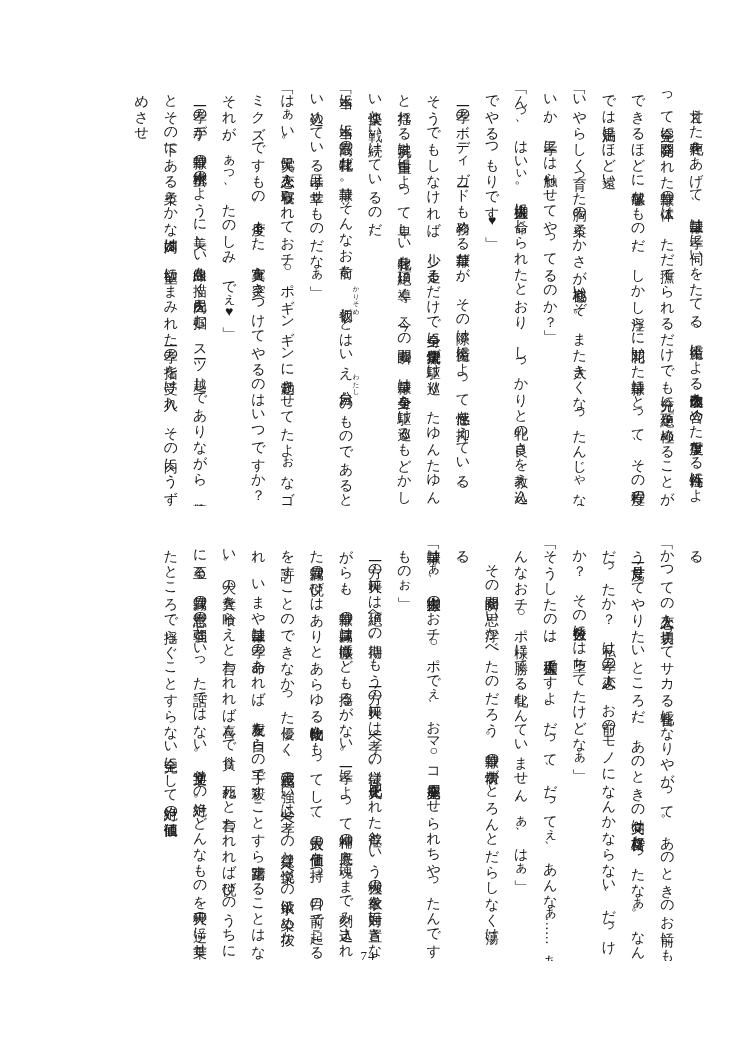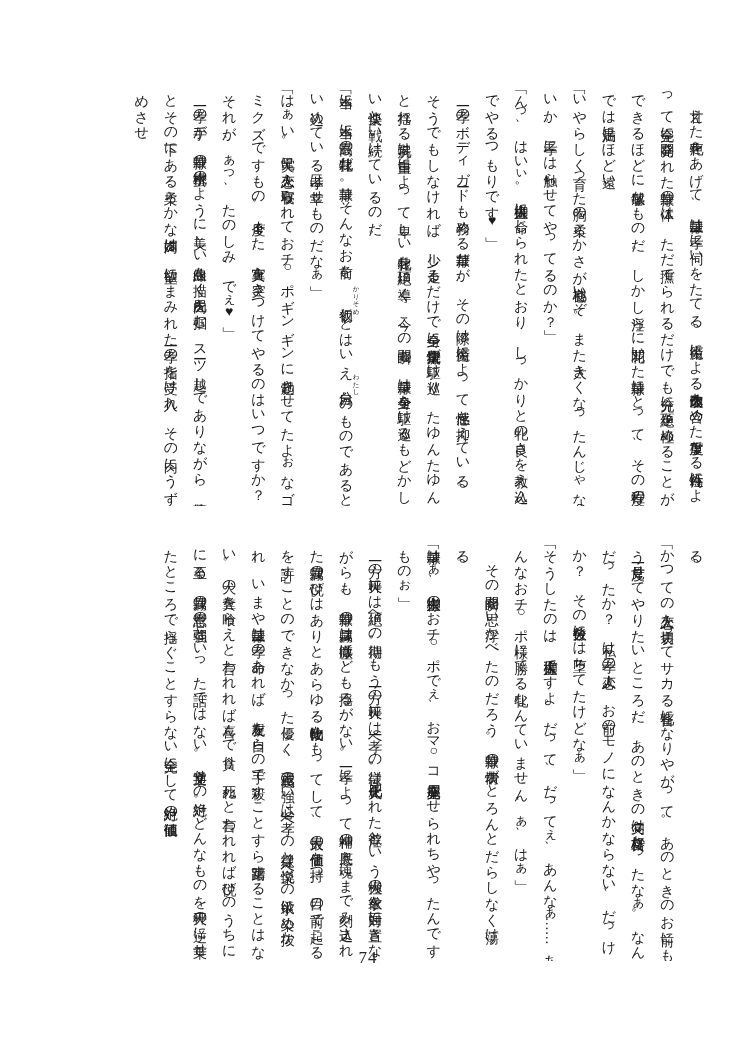--- a/index.html
+++ b/index.html
@@ -41,21 +41,21 @@
     font-size: 6.5px;
     line-height: 1;
     letter-spacing: 0;
   }
   .page-number {
     position: absolute;
     top: 948px;
     left: 0;
     width: 736px;
     text-align: center;
-    font-size: 17px;
+    font-size: 13px;
     letter-spacing: 1px;
     color: #222222;
   }
 </style>
 </head>
 <body>
 
 <div class="page">
   <div class="text-block text-block--top">
       <p class="paragraph">　甘えた牝声をあげて、隷華は一孝に伺いをたてる。魔術による肉体改造を含めた度重なる性行為によって完全に開発された隷華の体は、ただ撫でられるだけでも充分に絶頂を極めることができるほどに敏感なものだ。しかし淫らに花開いた隷華にとって、その程度の刺激では満足にほど遠い。</p>

